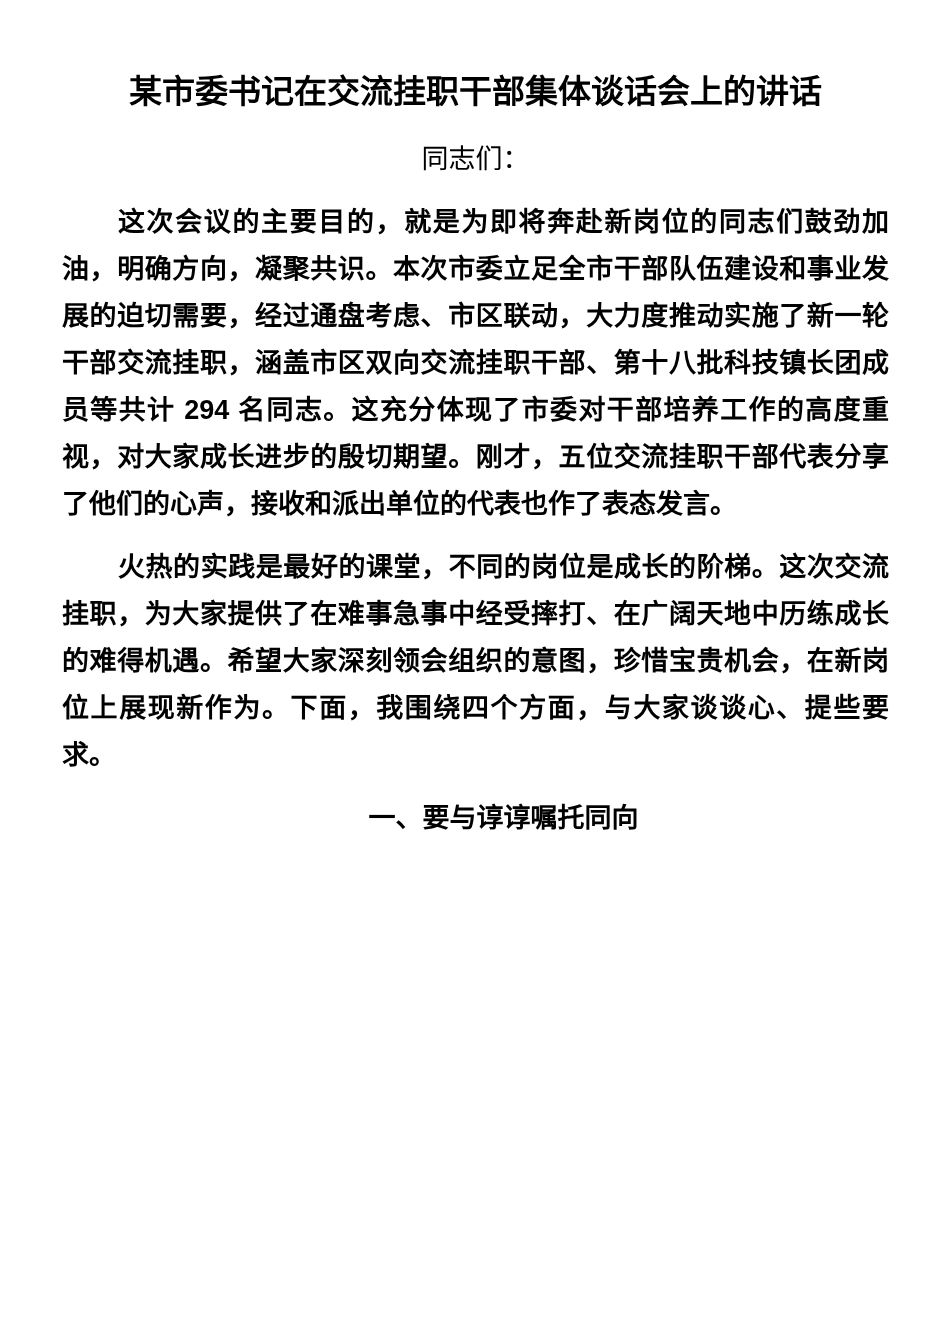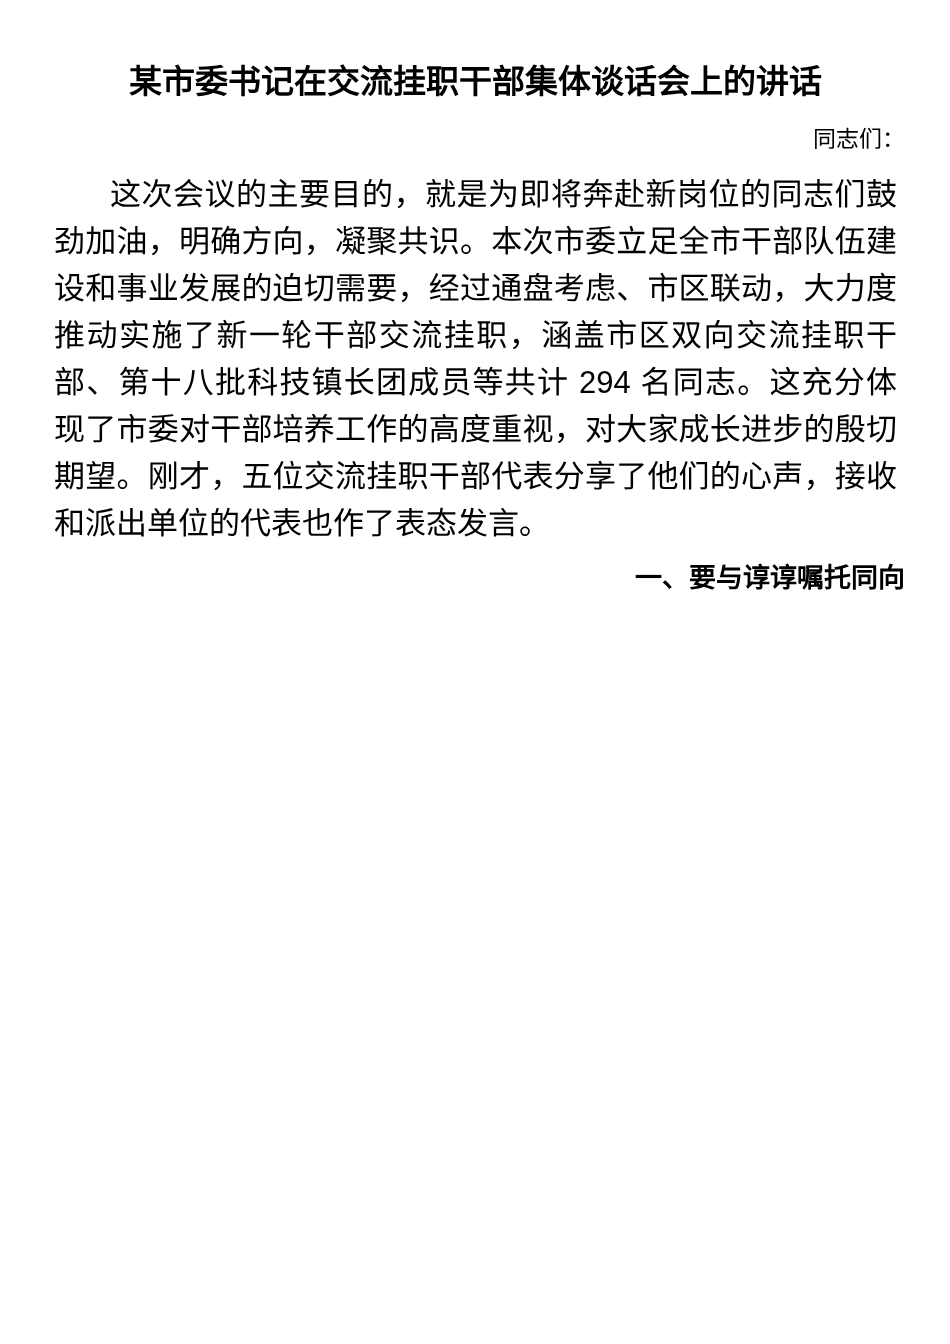--- a/index.html
+++ b/index.html
@@ -29,65 +29,67 @@
     left: 46px;
     top: 0;
     width: 859px;
   }
 
   .doc-title {
     font-size: 33px;
     font-weight: bold;
     line-height: 44px;
     text-align: center;
-    margin: 2px;
+    margin: 12px;
     padding-top: 58px;
     letter-spacing: 0px;
     white-space: nowrap;
   }
 
   .salutation {
-    font-size: 23px;
+    font-size: 27px;
     line-height: 47px;
     margin: 0;
     padding-top: 10px;
     text-indent: 0;
-    text-align: right;
+    text-align: center;
   }
 
   .para {
-    font-size: 31px;
+    font-size: 27px;
     line-height: 47px;
-    margin: 8px;
+    margin: 16px;
     text-indent: 56px;
     text-align: justify;
     text-justify: inter-ideograph;
     word-break: break-all;
+    font-weight: bold;
   }
 
   .section-heading {
     font-size: 27px;
     line-height: 47px;
     font-weight: bold;
     margin: 0;
     text-indent: 56px;
-    text-align: right;
+    text-align: center;
   }
 </style>
 </head>
 <body>
 
 <div id="page">
   <div id="doc-body">
 
     <h1 class="doc-title">某市委书记在交流挂职干部集体谈话会上的讲话</h1>
 
     <p class="salutation">同志们：</p>
 
     <p class="para">这次会议的主要目的，就是为即将奔赴新岗位的同志们鼓劲加油，明确方向，凝聚共识。本次市委立足全市干部队伍建设和事业发展的迫切需要，经过通盘考虑、市区联动，大力度推动实施了新一轮干部交流挂职，涵盖市区双向交流挂职干部、第十八批科技镇长团成员等共计 294 名同志。这充分体现了市委对干部培养工作的高度重视，对大家成长进步的殷切期望。刚才，五位交流挂职干部代表分享了他们的心声，接收和派出单位的代表也作了表态发言。</p>
 
 
+    <p class="para">火热的实践是最好的课堂，不同的岗位是成长的阶梯。这次交流挂职，为大家提供了在难事急事中经受摔打、在广阔天地中历练成长的难得机遇。希望大家深刻领会组织的意图，珍惜宝贵机会，在新岗位上展现新作为。下面，我围绕四个方面，与大家谈谈心、提些要求。</p>
 
     <p class="section-heading">一、要与谆谆嘱托同向</p>
 
 
   </div>
 </div>
 
 </body></html>

